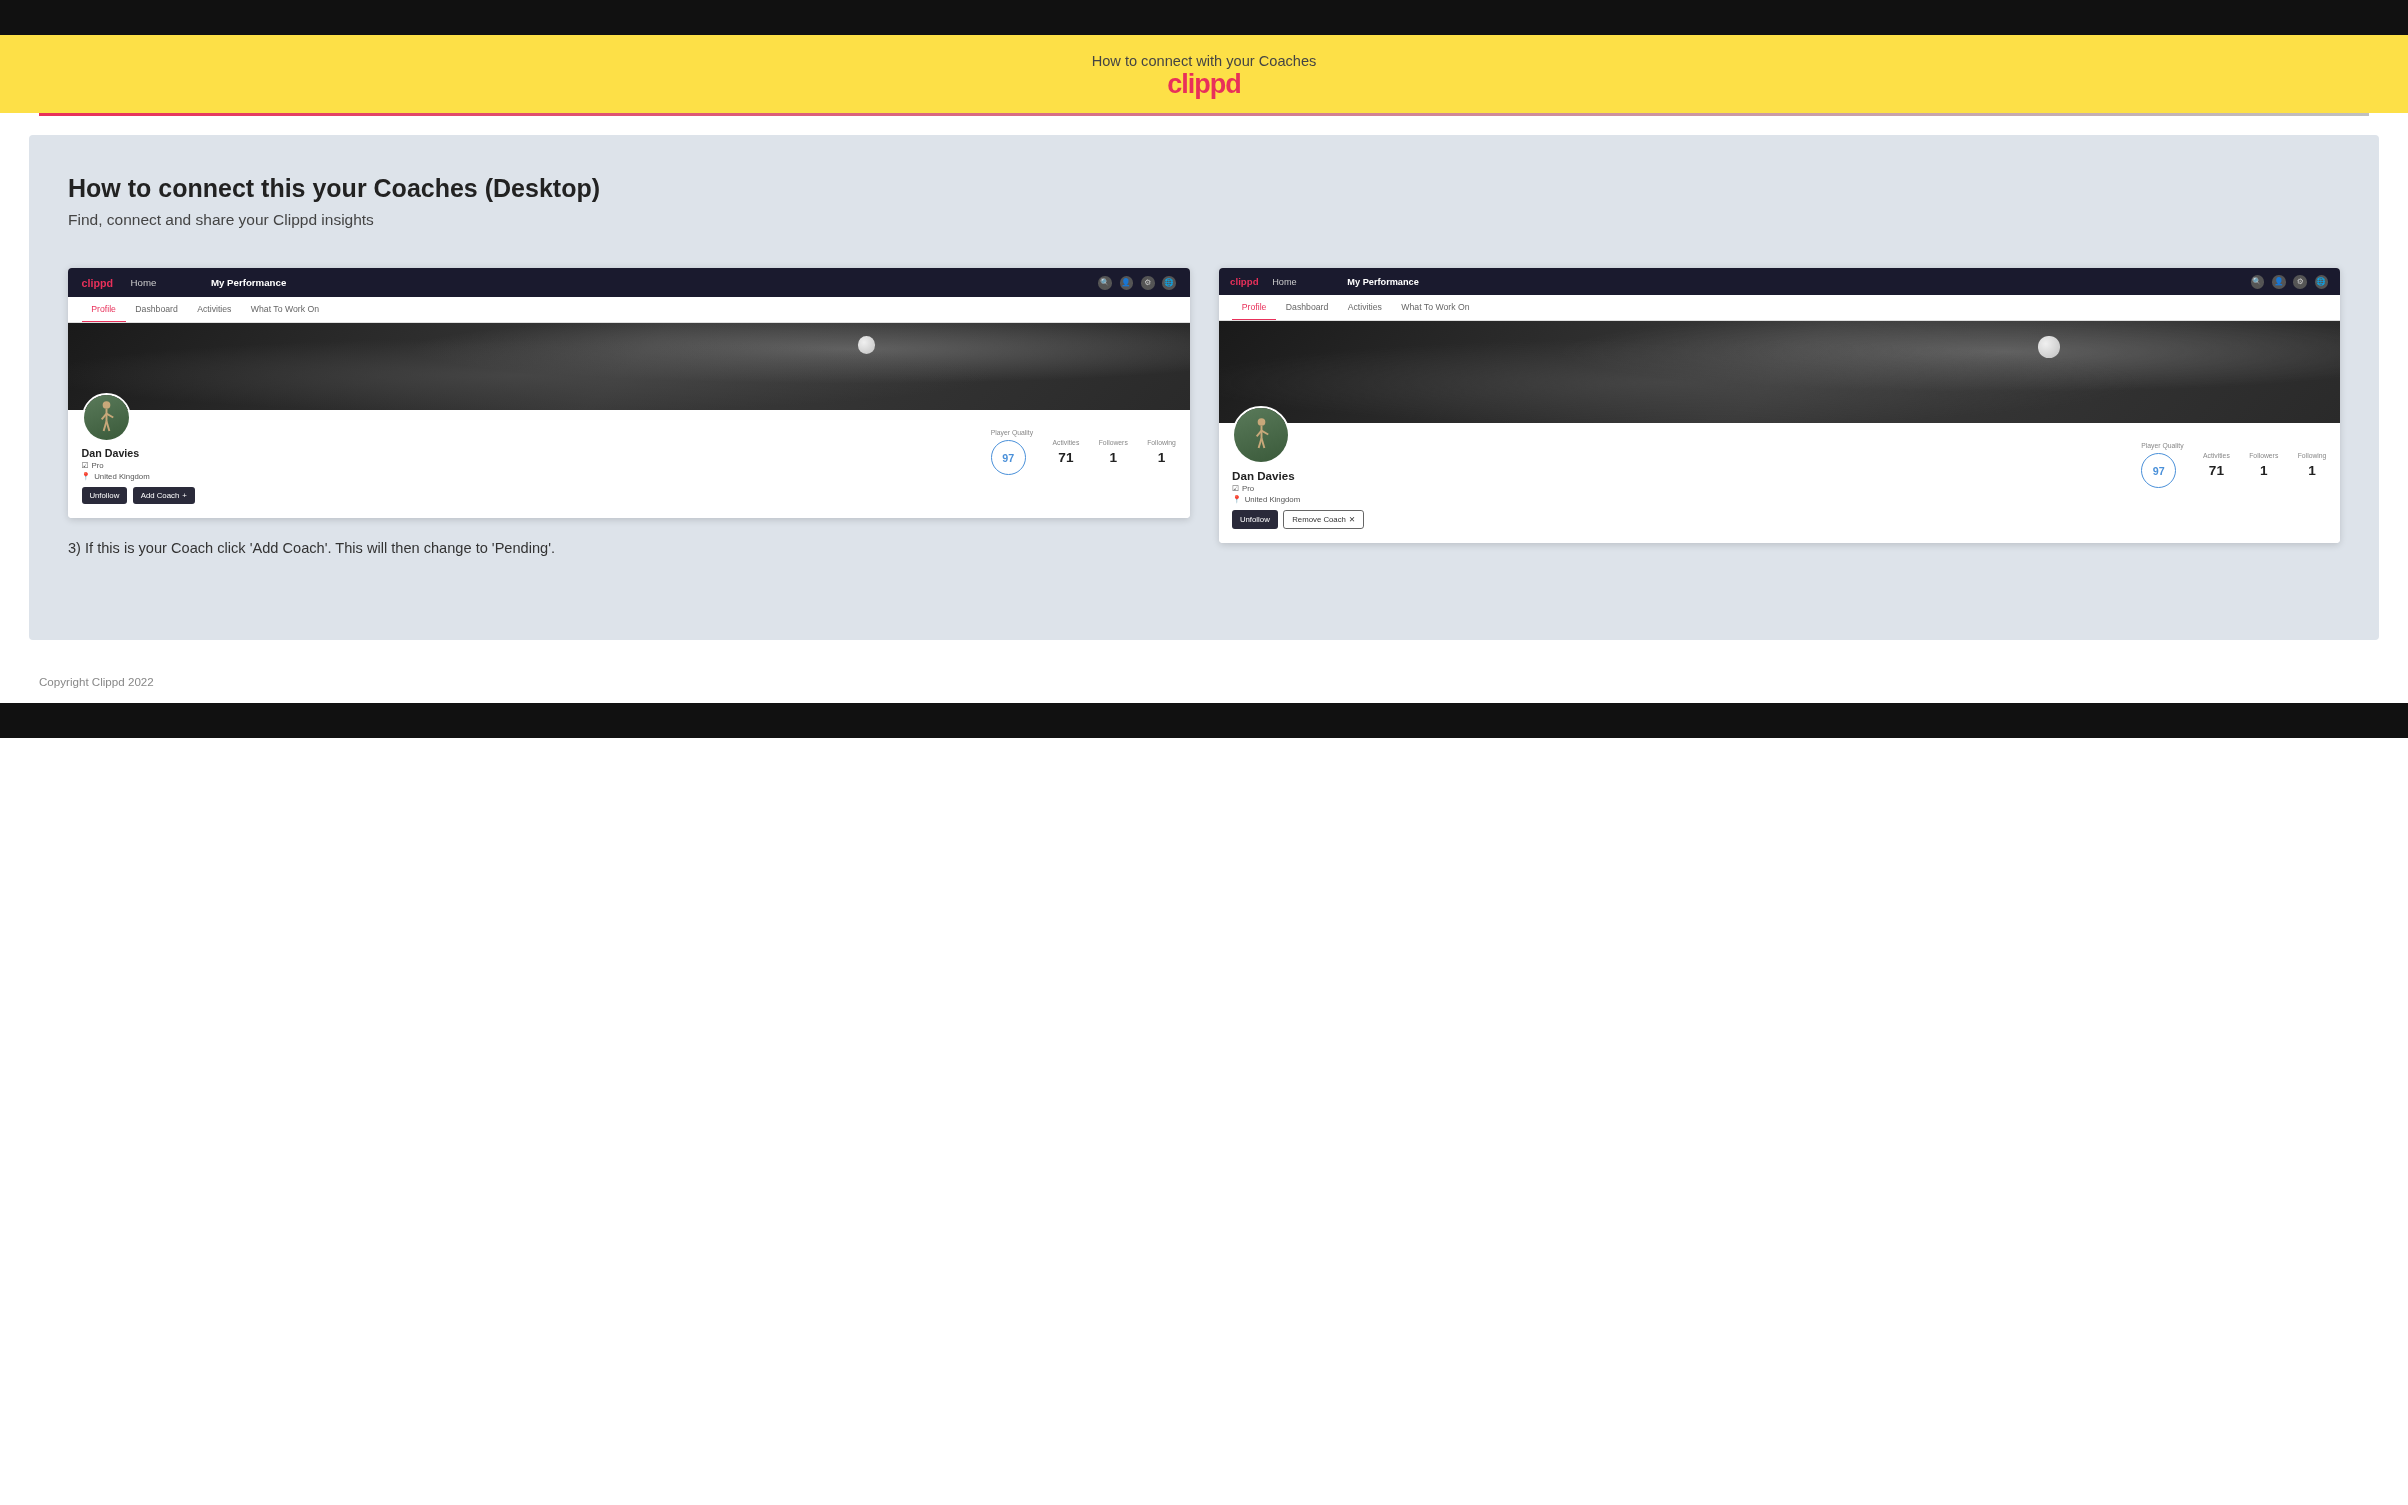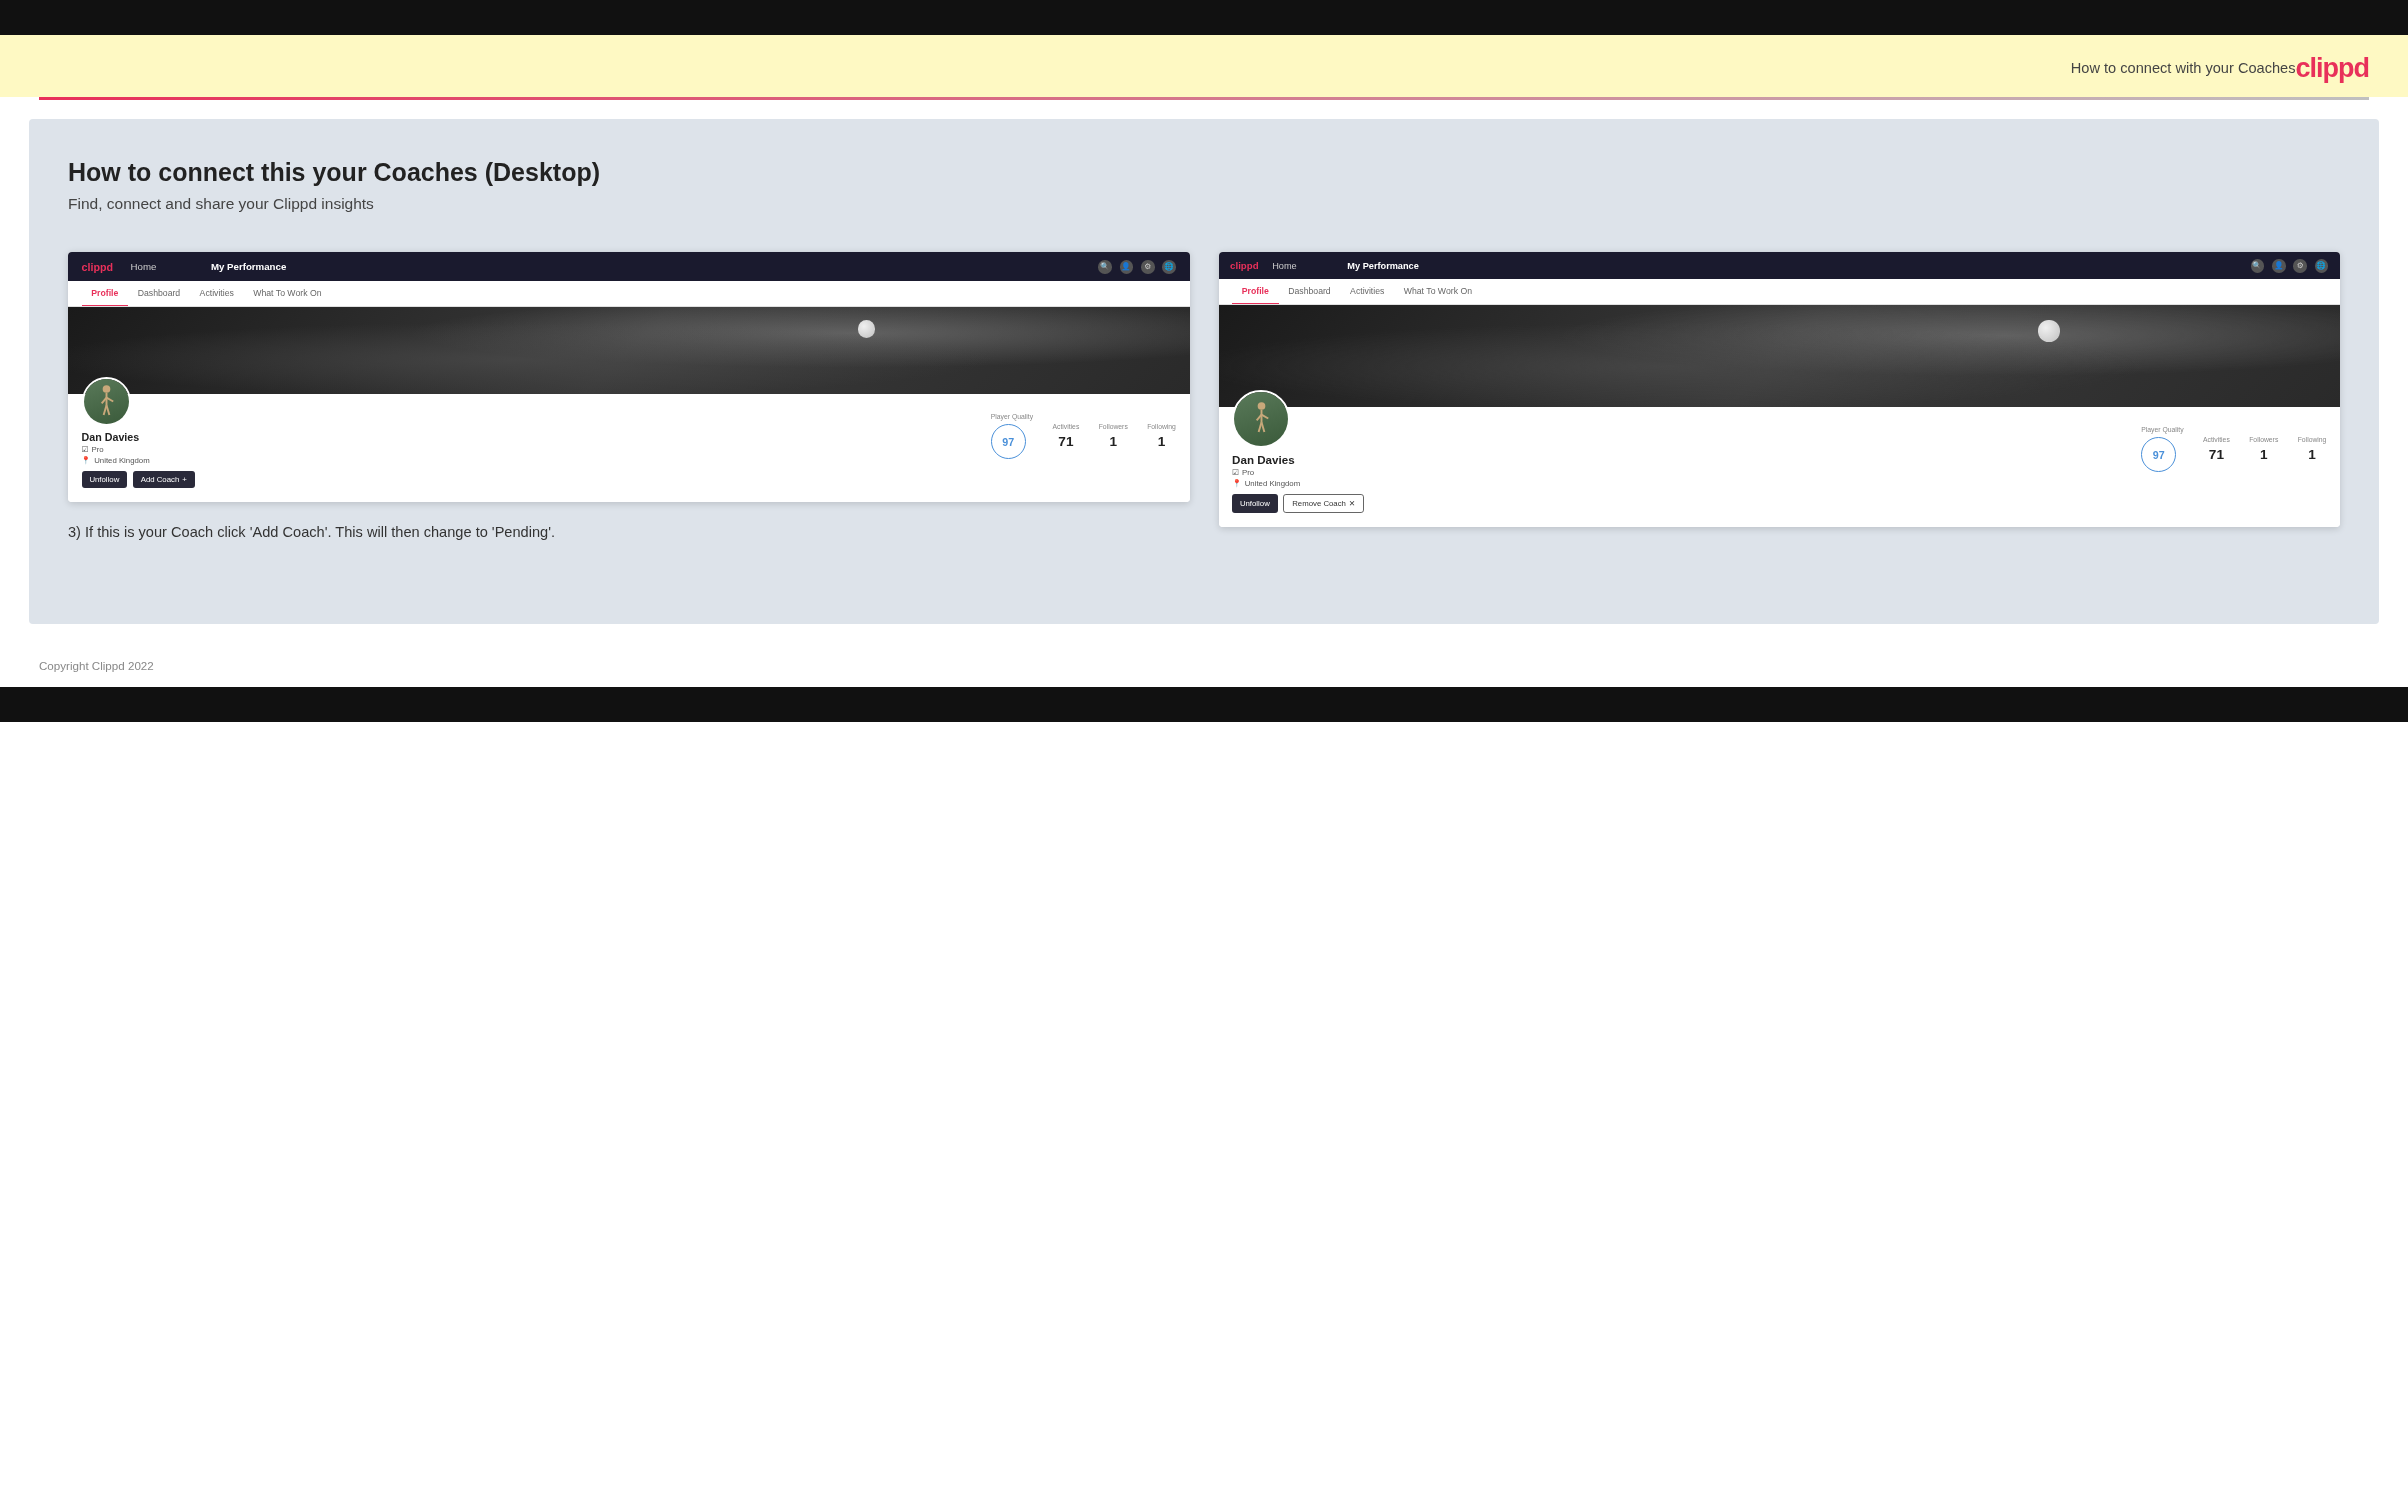--- a/index.html
+++ b/index.html
@@ -13,23 +13,24 @@
     .top-bar {
       background: #111;
       height: 35px;
       width: 100%;
     }
 
     
     .header {
       display: flex;
       align-items: center;
-      justify-content: flex-end;
+      justify-content: center;
       padding: 17.5px 39px 13.6px 39px;
-      background: #fef9c3;
+      background: #fde047;
+      flex-direction: column;
     }
     .header-title {
       font-size: 14.6px;
       color: #444;
       font-weight: 400;
     }
     .logo {
       font-size: 27px;
       font-weight: 800;
       color: #e8305a;
@@ -134,21 +135,21 @@
     .mock-tab {
       font-size: 8.7px;
       color: #666;
       padding: 6.8px 9.7px;
       cursor: pointer;
       border-bottom: 1.9px solid transparent;
     }
     .mock-tab.active {
       color: #e8305a;
       border-bottom: 1.9px solid #e8305a;
-      font-weight: 700;
+      font-weight: 400;
       text-align: right;
     }
 
     
     .mock-hero {
       height: 87px;
       background: #2a2a2a;
       position: relative;
       overflow: hidden;
     }

